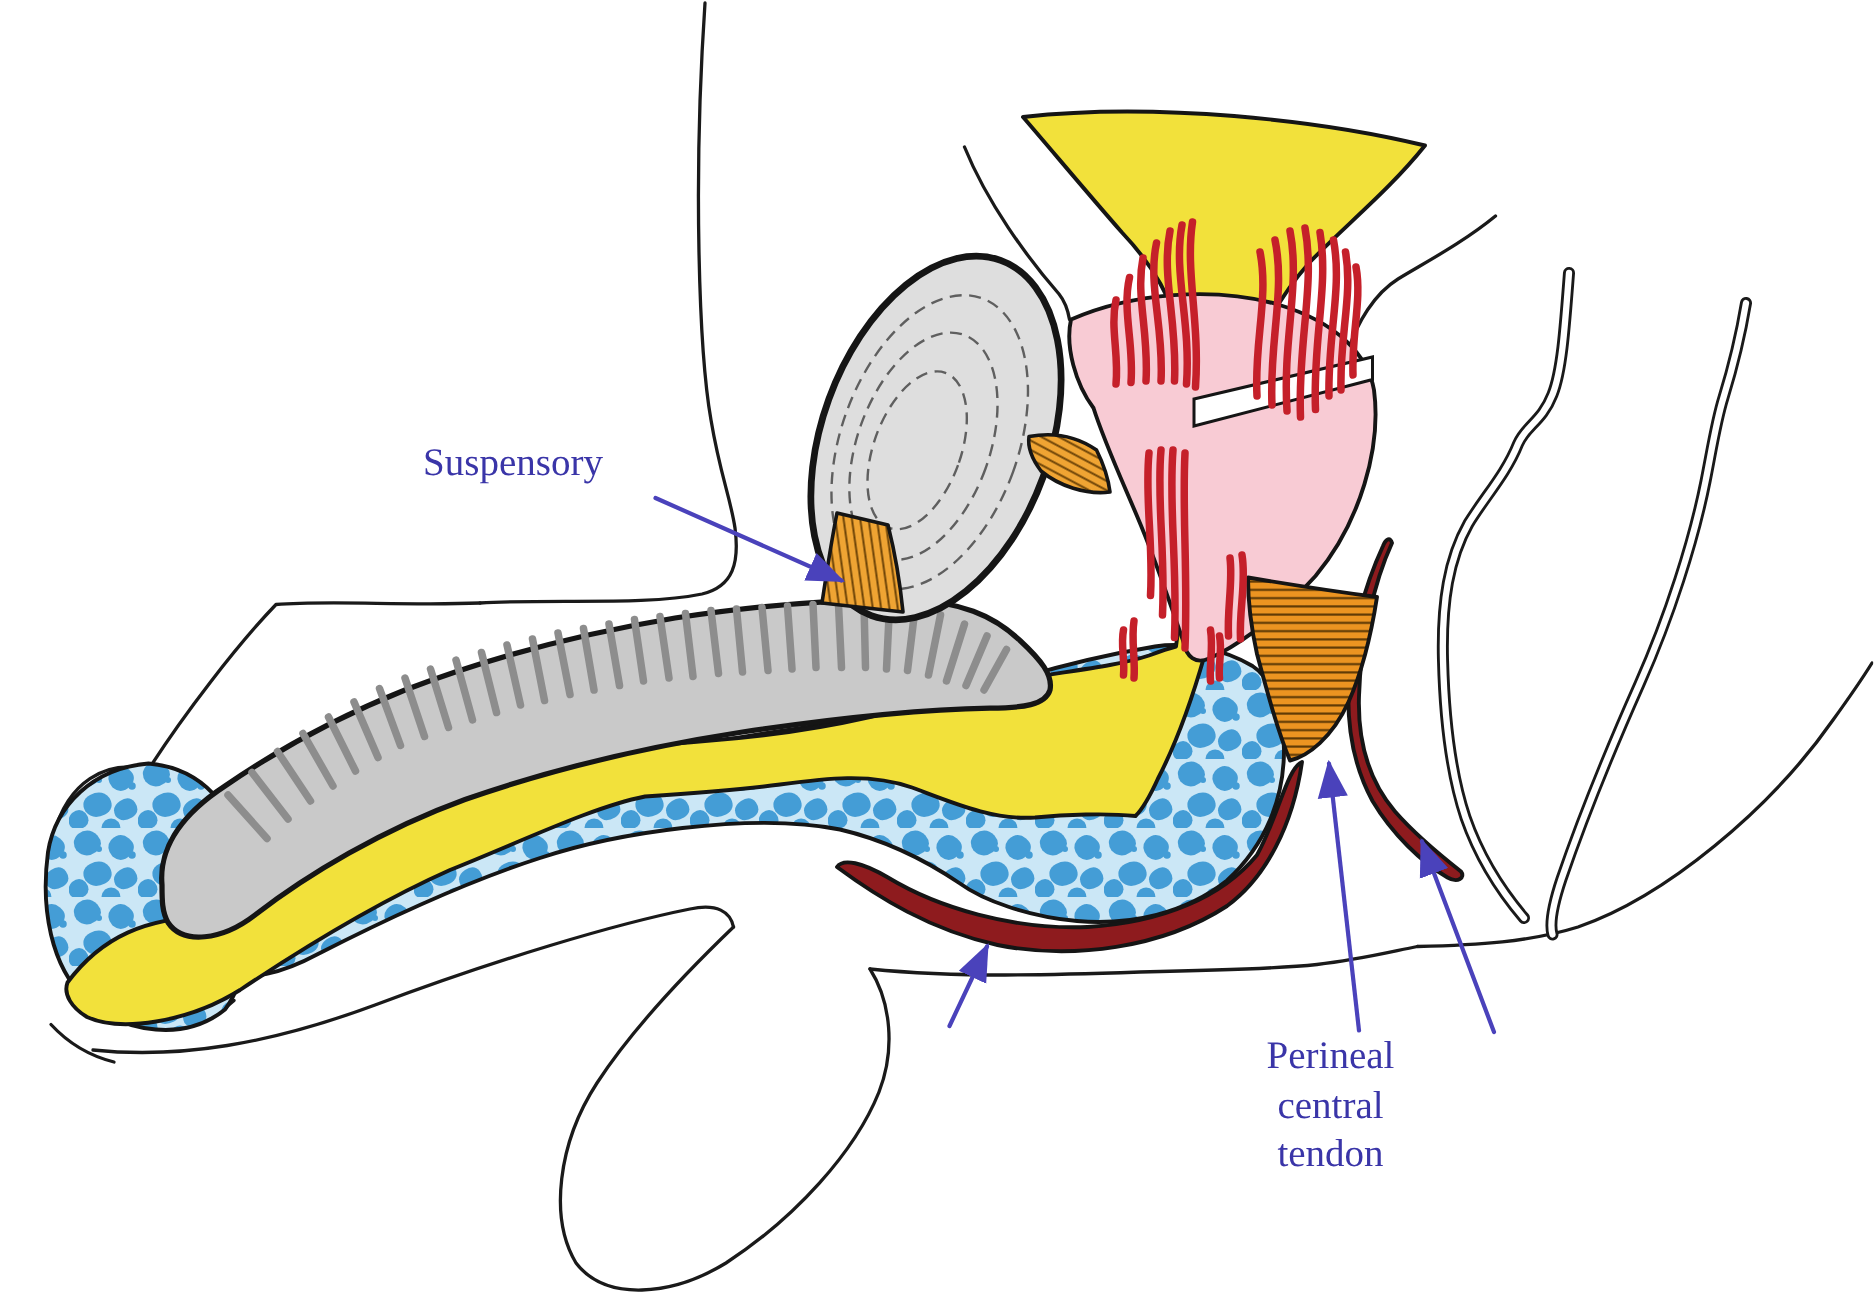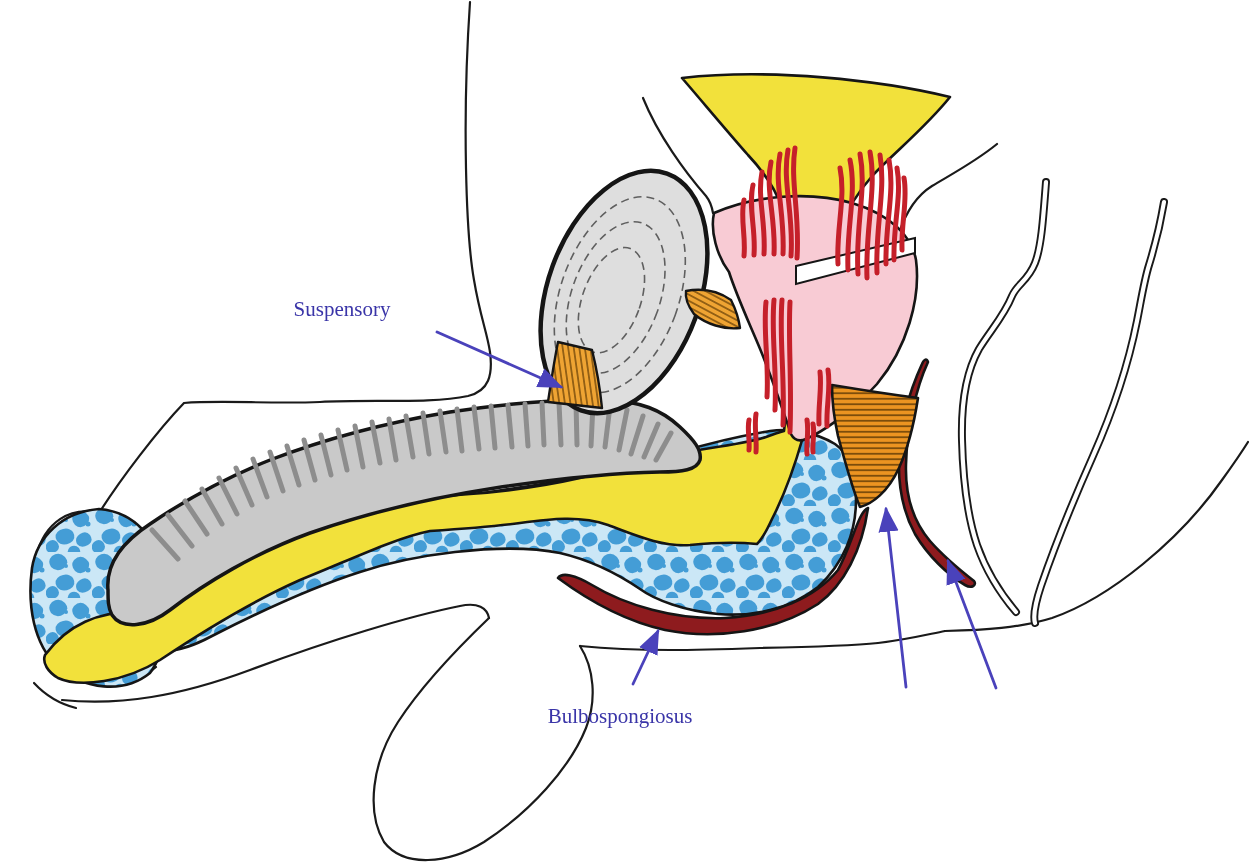--- a/index.html
+++ b/index.html
@@ -1,19 +1,19 @@
 <!DOCTYPE html>
 <html><head>
 <meta charset="utf-8">
 <style>
   html,body{margin:0;padding:0;background:#fff;}
   #stage{position:relative;width:1249px;height:865px;background:#ffffff;overflow:hidden;
          font-family:"Liberation Serif","DejaVu Serif",serif;}
   #stage svg{position:absolute;left:0;top:0;}
-  .lbl{position:absolute;transform:translate(-50%,-50%);color:#3a35a8;font-size:21px;
+  .lbl{position:absolute;transform:translate(-50%,-50%);color:#3a35a8;font-size:26px;
        line-height:1.25;text-align:center;white-space:nowrap;}
   .lbl span{display:block;}
 </style>
 </head>
 <body>
 
 <div id="stage">
 
 <svg width="1249" height="865" viewBox="0 0 1249 865">
   <defs>
@@ -142,16 +142,20 @@
     <line x1="633" y1="684" x2="658" y2="631" marker-end="url(#ah)"></line>
     <line x1="906" y1="687" x2="886" y2="509" marker-end="url(#ah)"></line>
     <line x1="996" y1="688" x2="948" y2="561" marker-end="url(#ah)"></line>
   </g>
 </svg>
 
 <div class="lbl" style="left:342px;top:309px">
   <span>Suspensory</span>
 </div>
 <div class="lbl" style="left:620px;top:716px">
-  <span>Bulbospongiosus</span>
+</div>
+<div class="lbl" style="left:887px;top:737px">
+  <span>Perineal</span>
+  <span>central</span>
+  <span>tendon</span>
 </div>
 
 </div>
 
 </body></html>

